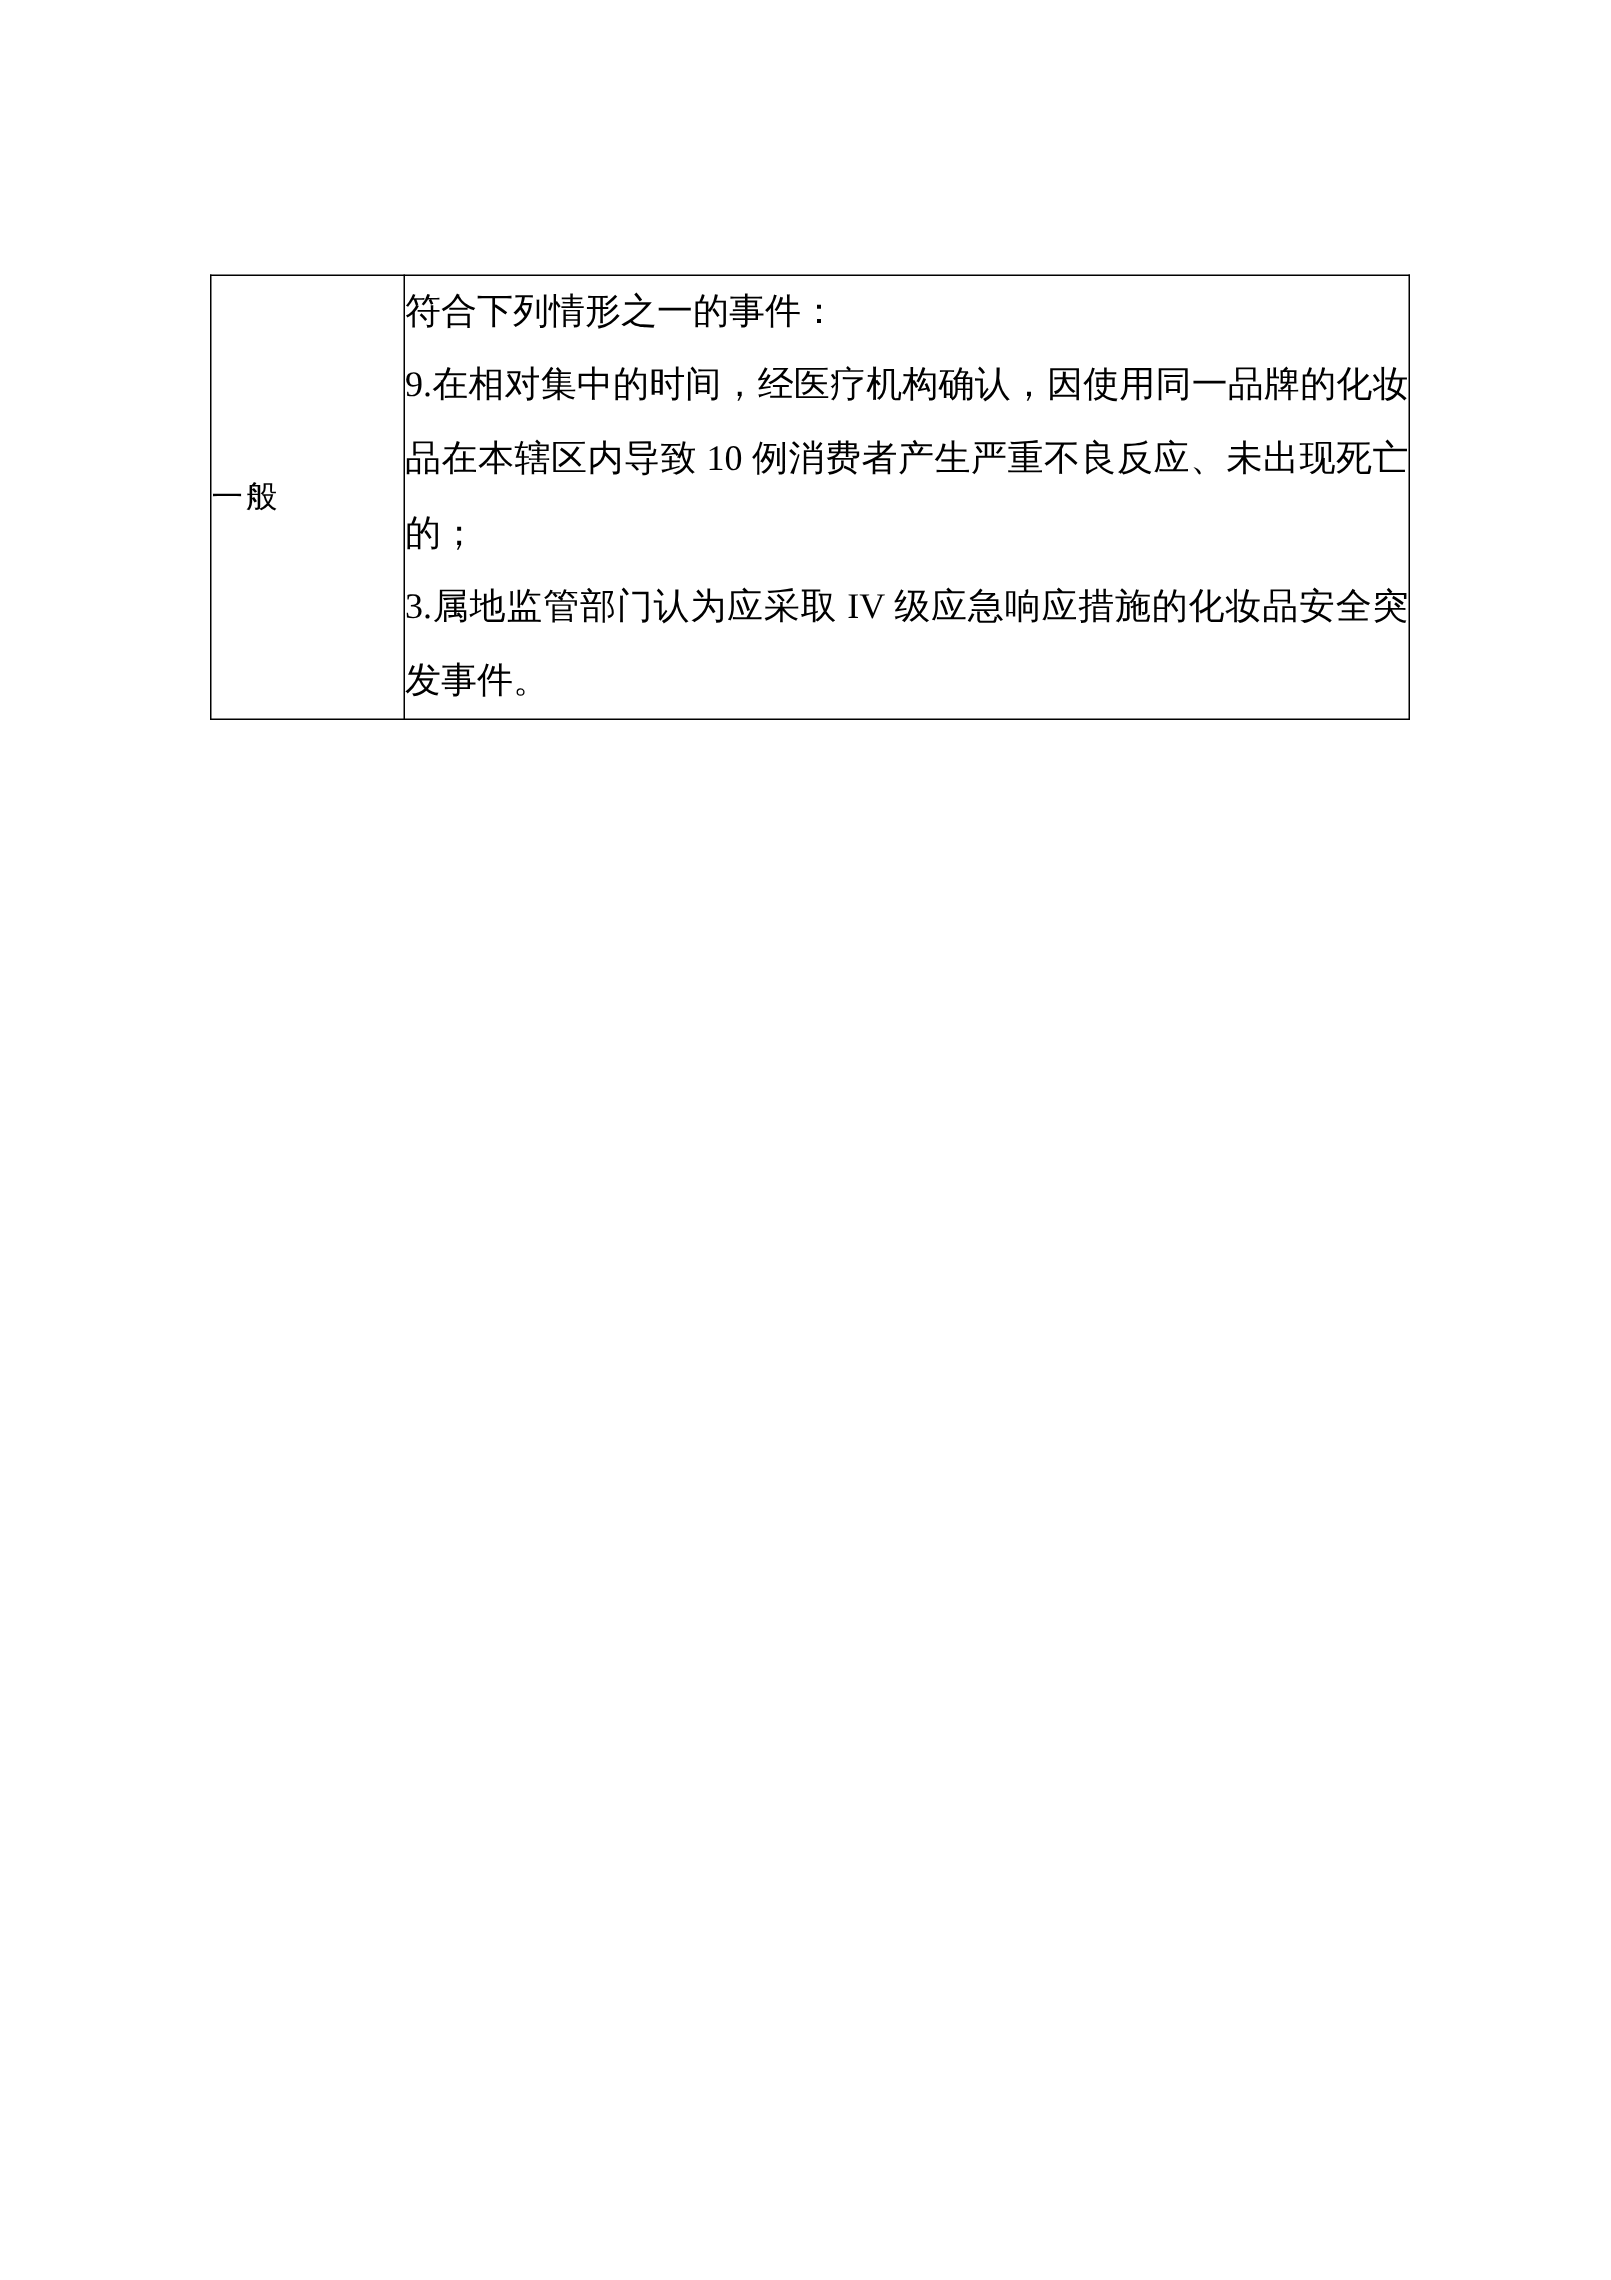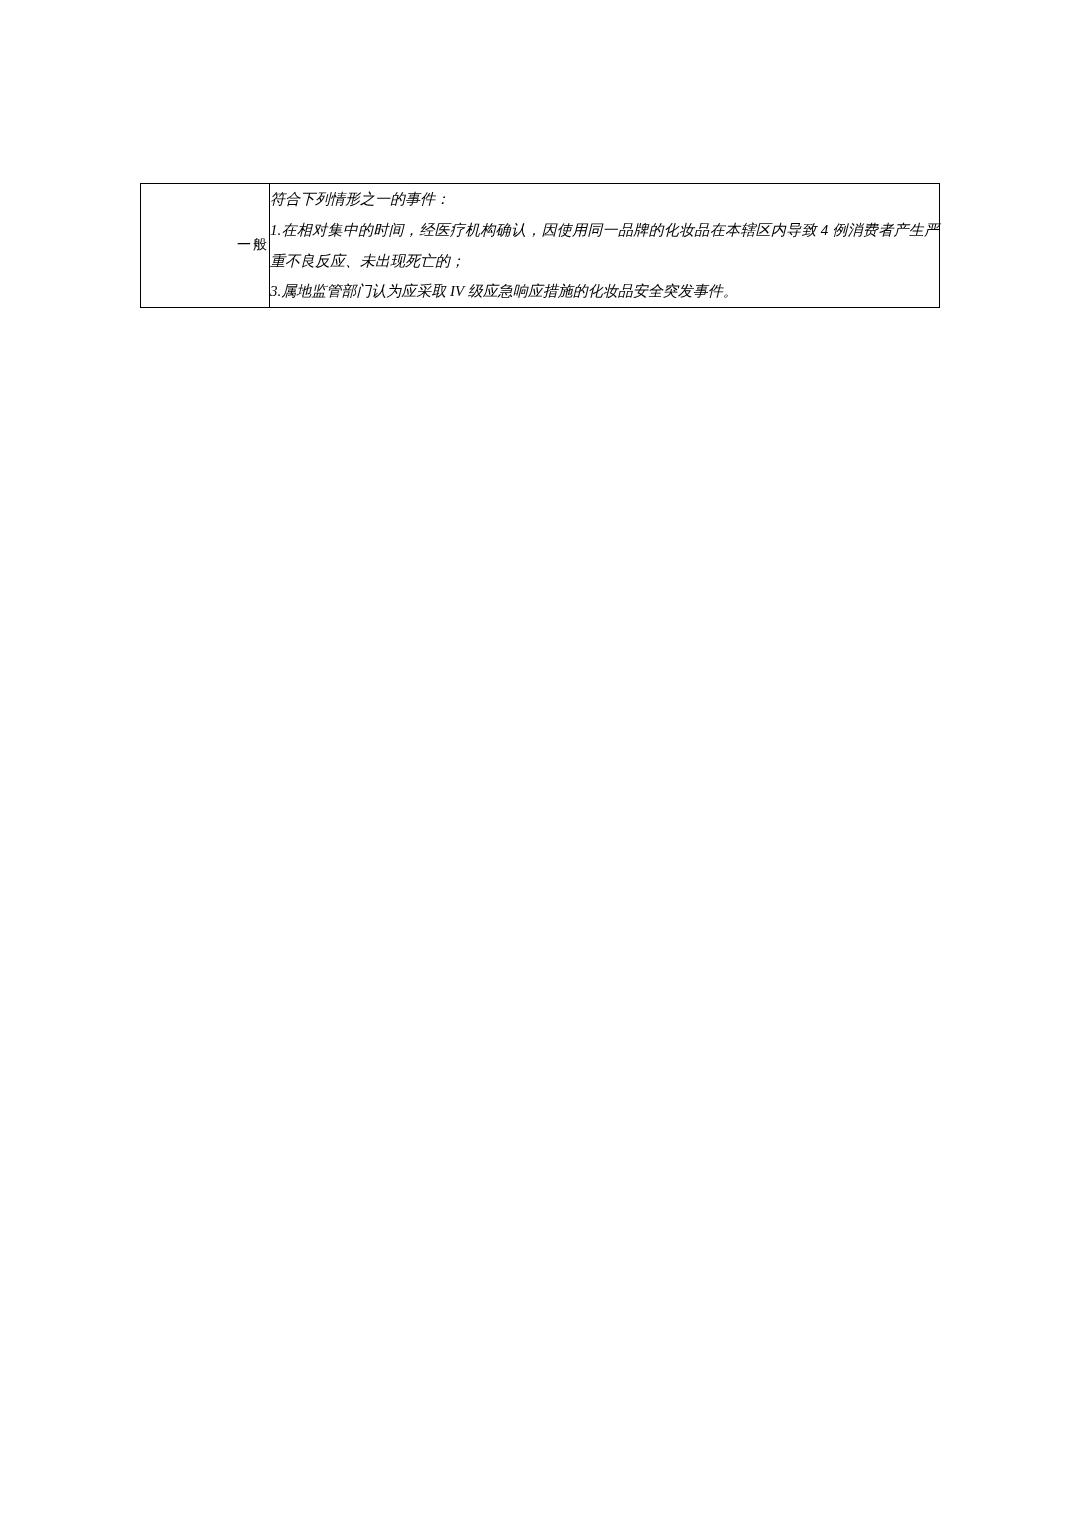--- a/index.html
+++ b/index.html
@@ -32,52 +32,51 @@
     border-collapse: collapse;
     table-layout: fixed;
   }
   .doc-table td {
     border: 1px solid #000000;
     vertical-align: middle;
     padding: 0;
   }
   .cell-level {
     width: 128px;
-    text-align: right;
-    font-size: 14px;
+    text-align: left;
+    font-size: 21px;
     letter-spacing: 2px;
     line-height: 1.9;
   }
   .cell-desc {
     padding: 26px 10px 22px 10px;
-    font-size: 15px;
+    font-size: 24px;
     line-height: 2.05;
     text-align: justify;
     vertical-align: top;
-    font-style: italic;
   }
   .cell-desc p {
     margin: 0;
     white-space: normal;
   }
   .cell-desc .indent-none {
     text-indent: 0;
   }
 </style>
 </head>
 <body>
 
 <div class="page">
 
   <table class="doc-table">
     <tbody>
       <tr>
         <td class="cell-level">一般</td>
         <td class="cell-desc">
           <p class="indent-none">符合下列情形之一的事件：</p>
-          <p class="indent-none">1.在相对集中的时间，经医疗机构确认，因使用同一品牌的化妆品在本辖区内导致 4 例消费者产生严重不良反应、未出现死亡的；</p>
+          <p class="indent-none">9.在相对集中的时间，经医疗机构确认，因使用同一品牌的化妆品在本辖区内导致 10 例消费者产生严重不良反应、未出现死亡的；</p>
           <p class="indent-none">3.属地监管部门认为应采取 IV 级应急响应措施的化妆品安全突发事件。</p>
         </td>
       </tr>
     </tbody>
   </table>
 
 </div>
 
 </body></html>

